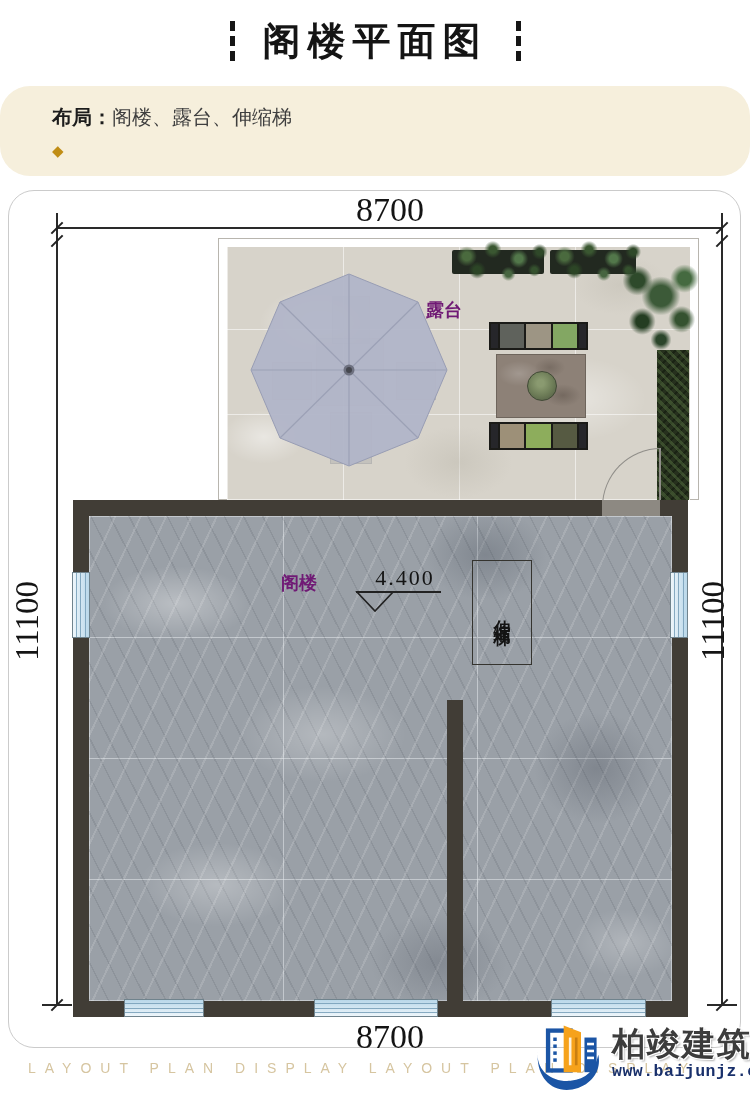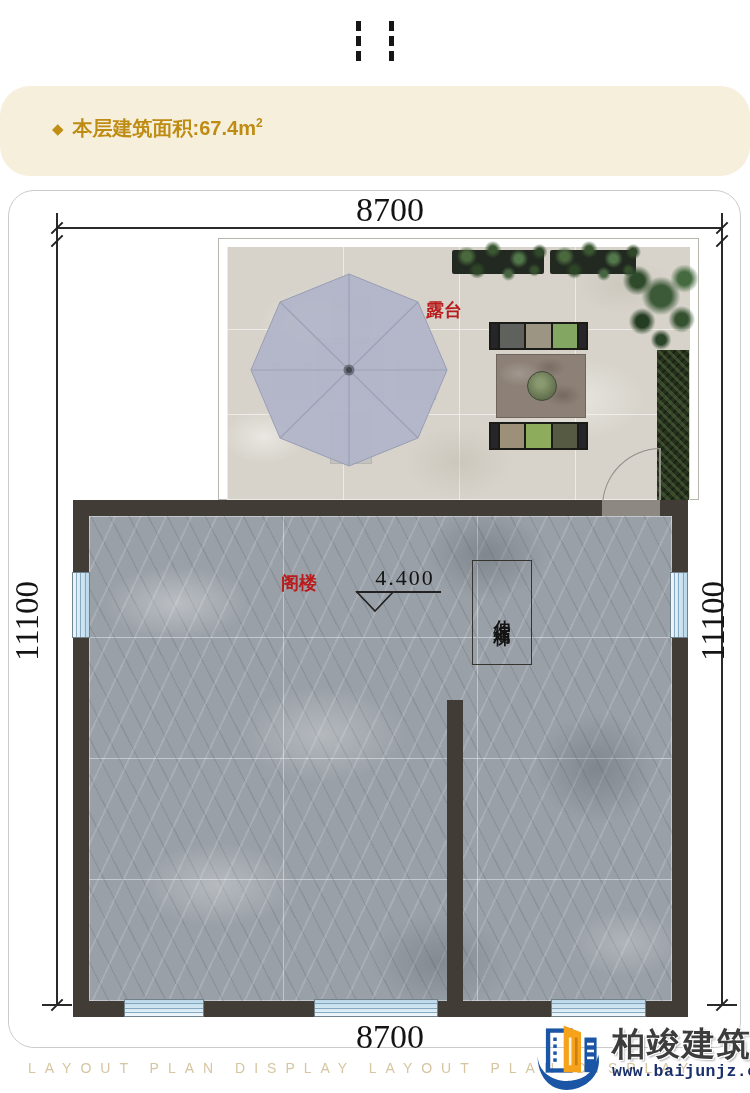--- a/index.html
+++ b/index.html
@@ -39,21 +39,21 @@
   .terrace-floor{position:absolute;left:227px;top:247px;width:463px;height:253px;
     background-color:#d7d3ca;
     background-image:
       radial-gradient(ellipse 100px 60px at 20% 30%, rgba(255,255,255,.50), rgba(255,255,255,0) 60%),
       radial-gradient(ellipse 120px 70px at 75% 60%, rgba(255,255,255,.40), rgba(255,255,255,0) 60%),
       radial-gradient(ellipse 90px 60px at 50% 85%, rgba(186,182,170,.40), rgba(186,182,170,0) 60%),
       radial-gradient(ellipse 80px 50px at 85% 15%, rgba(186,182,170,.35), rgba(186,182,170,0) 60%),
       radial-gradient(ellipse 70px 45px at 8% 75%, rgba(255,255,255,.45), rgba(255,255,255,0) 60%),
       repeating-linear-gradient(0deg, rgba(255,255,255,.55) 0 1px, rgba(0,0,0,0) 1px 85px),
       repeating-linear-gradient(90deg, rgba(255,255,255,.55) 0 1px, rgba(0,0,0,0) 1px 116px);}
-  .plan-label{position:absolute;font-size:18px;font-weight:bold;color:#b91c1c;line-height:1;text-align:center;}
+  .plan-label{position:absolute;font-size:18px;font-weight:bold;color:#701a75;line-height:1;text-align:center;}
   .ghost{position:absolute;background:rgba(100,105,125,.16);border:1px solid rgba(90,95,115,.12);}
   .planter{position:absolute;background:#222920;border-radius:2px;}
   .foliage{position:absolute;
     background-image:
       radial-gradient(circle 14px at 20% 40%, #4a6a3e 30%, rgba(74,106,62,0) 72%),
       radial-gradient(circle 12px at 45% 25%, #3a5731 30%, rgba(58,87,49,0) 72%),
       radial-gradient(circle 13px at 70% 45%, #52774a 30%, rgba(82,119,74,0) 72%),
       radial-gradient(circle 11px at 90% 30%, #2f4829 30%, rgba(47,72,41,0) 72%),
       radial-gradient(circle 12px at 30% 70%, #2c4526 30%, rgba(44,69,38,0) 72%),
       radial-gradient(circle 10px at 60% 78%, #466540 30%, rgba(70,101,64,0) 72%),
@@ -133,27 +133,30 @@
   .url{font-size:16.5px;font-weight:800;color:#19306b;letter-spacing:.5px;margin-top:1px;
        font-family:"Liberation Mono","DejaVu Sans Mono",monospace;}
 </style>
 </head>
 <body>
 
 <div class="stage">
 
   <div class="title-row">
     <div class="title-dash"></div>
+    <div class="title-text">阁楼平面图</div>
     <div class="title-dash"></div>
   </div>
 
   <div class="info-card">
+    <div class="info-line1">
+      <span class="lbl">布局：</span><span>阁楼、露台、伸缩梯</span>
+    </div>
     <div class="info-line2">
       <span class="diamond">◆</span>
-      <span><span>本层建筑面积:67.4m</span><sup>2</sup></span>
     </div>
   </div>
 
   <div class="plan-card"></div>
 
   <div class="dim-text" style="left:315px;top:193px;width:150px;">8700</div>
   <div class="dim-line" style="left:57px;top:227px;width:665px;height:1.5px;"></div>
   <div class="dim-line" style="left:56px;top:213px;width:1.5px;height:29px;"></div>
   <div class="dim-line" style="left:721px;top:213px;width:1.5px;height:29px;"></div>
   <div class="tick" style="left:49px;top:227px;"></div>

